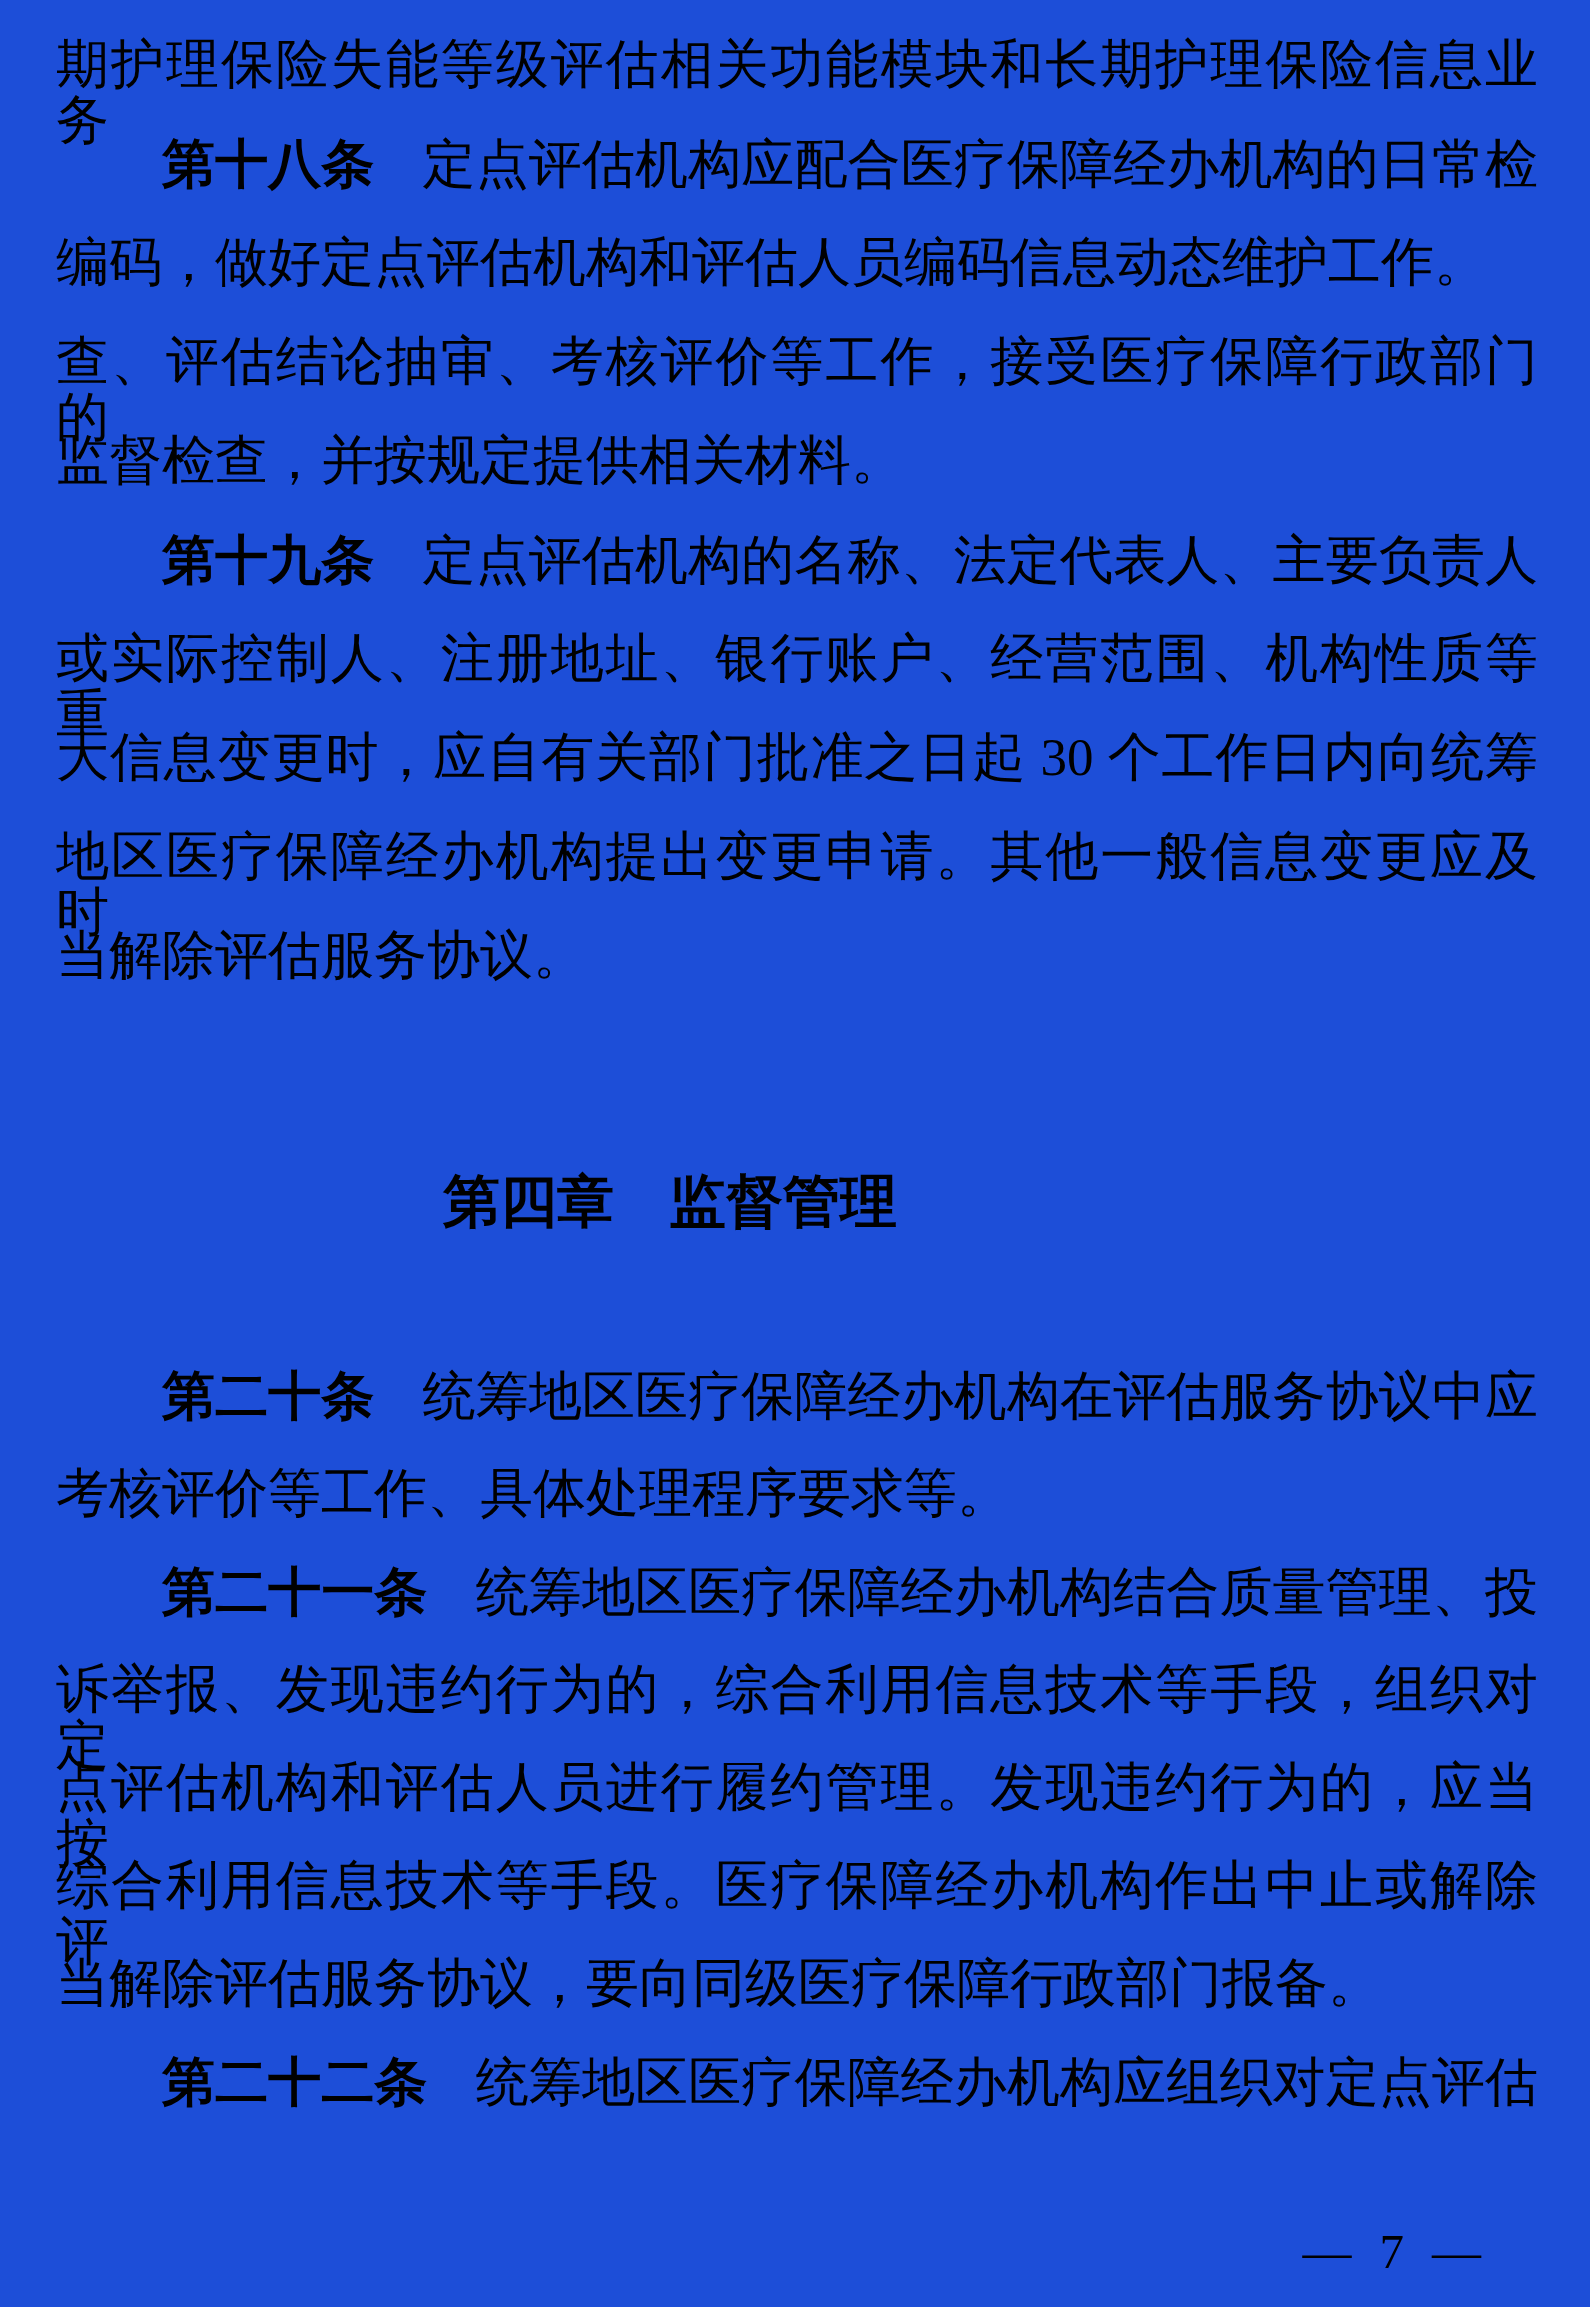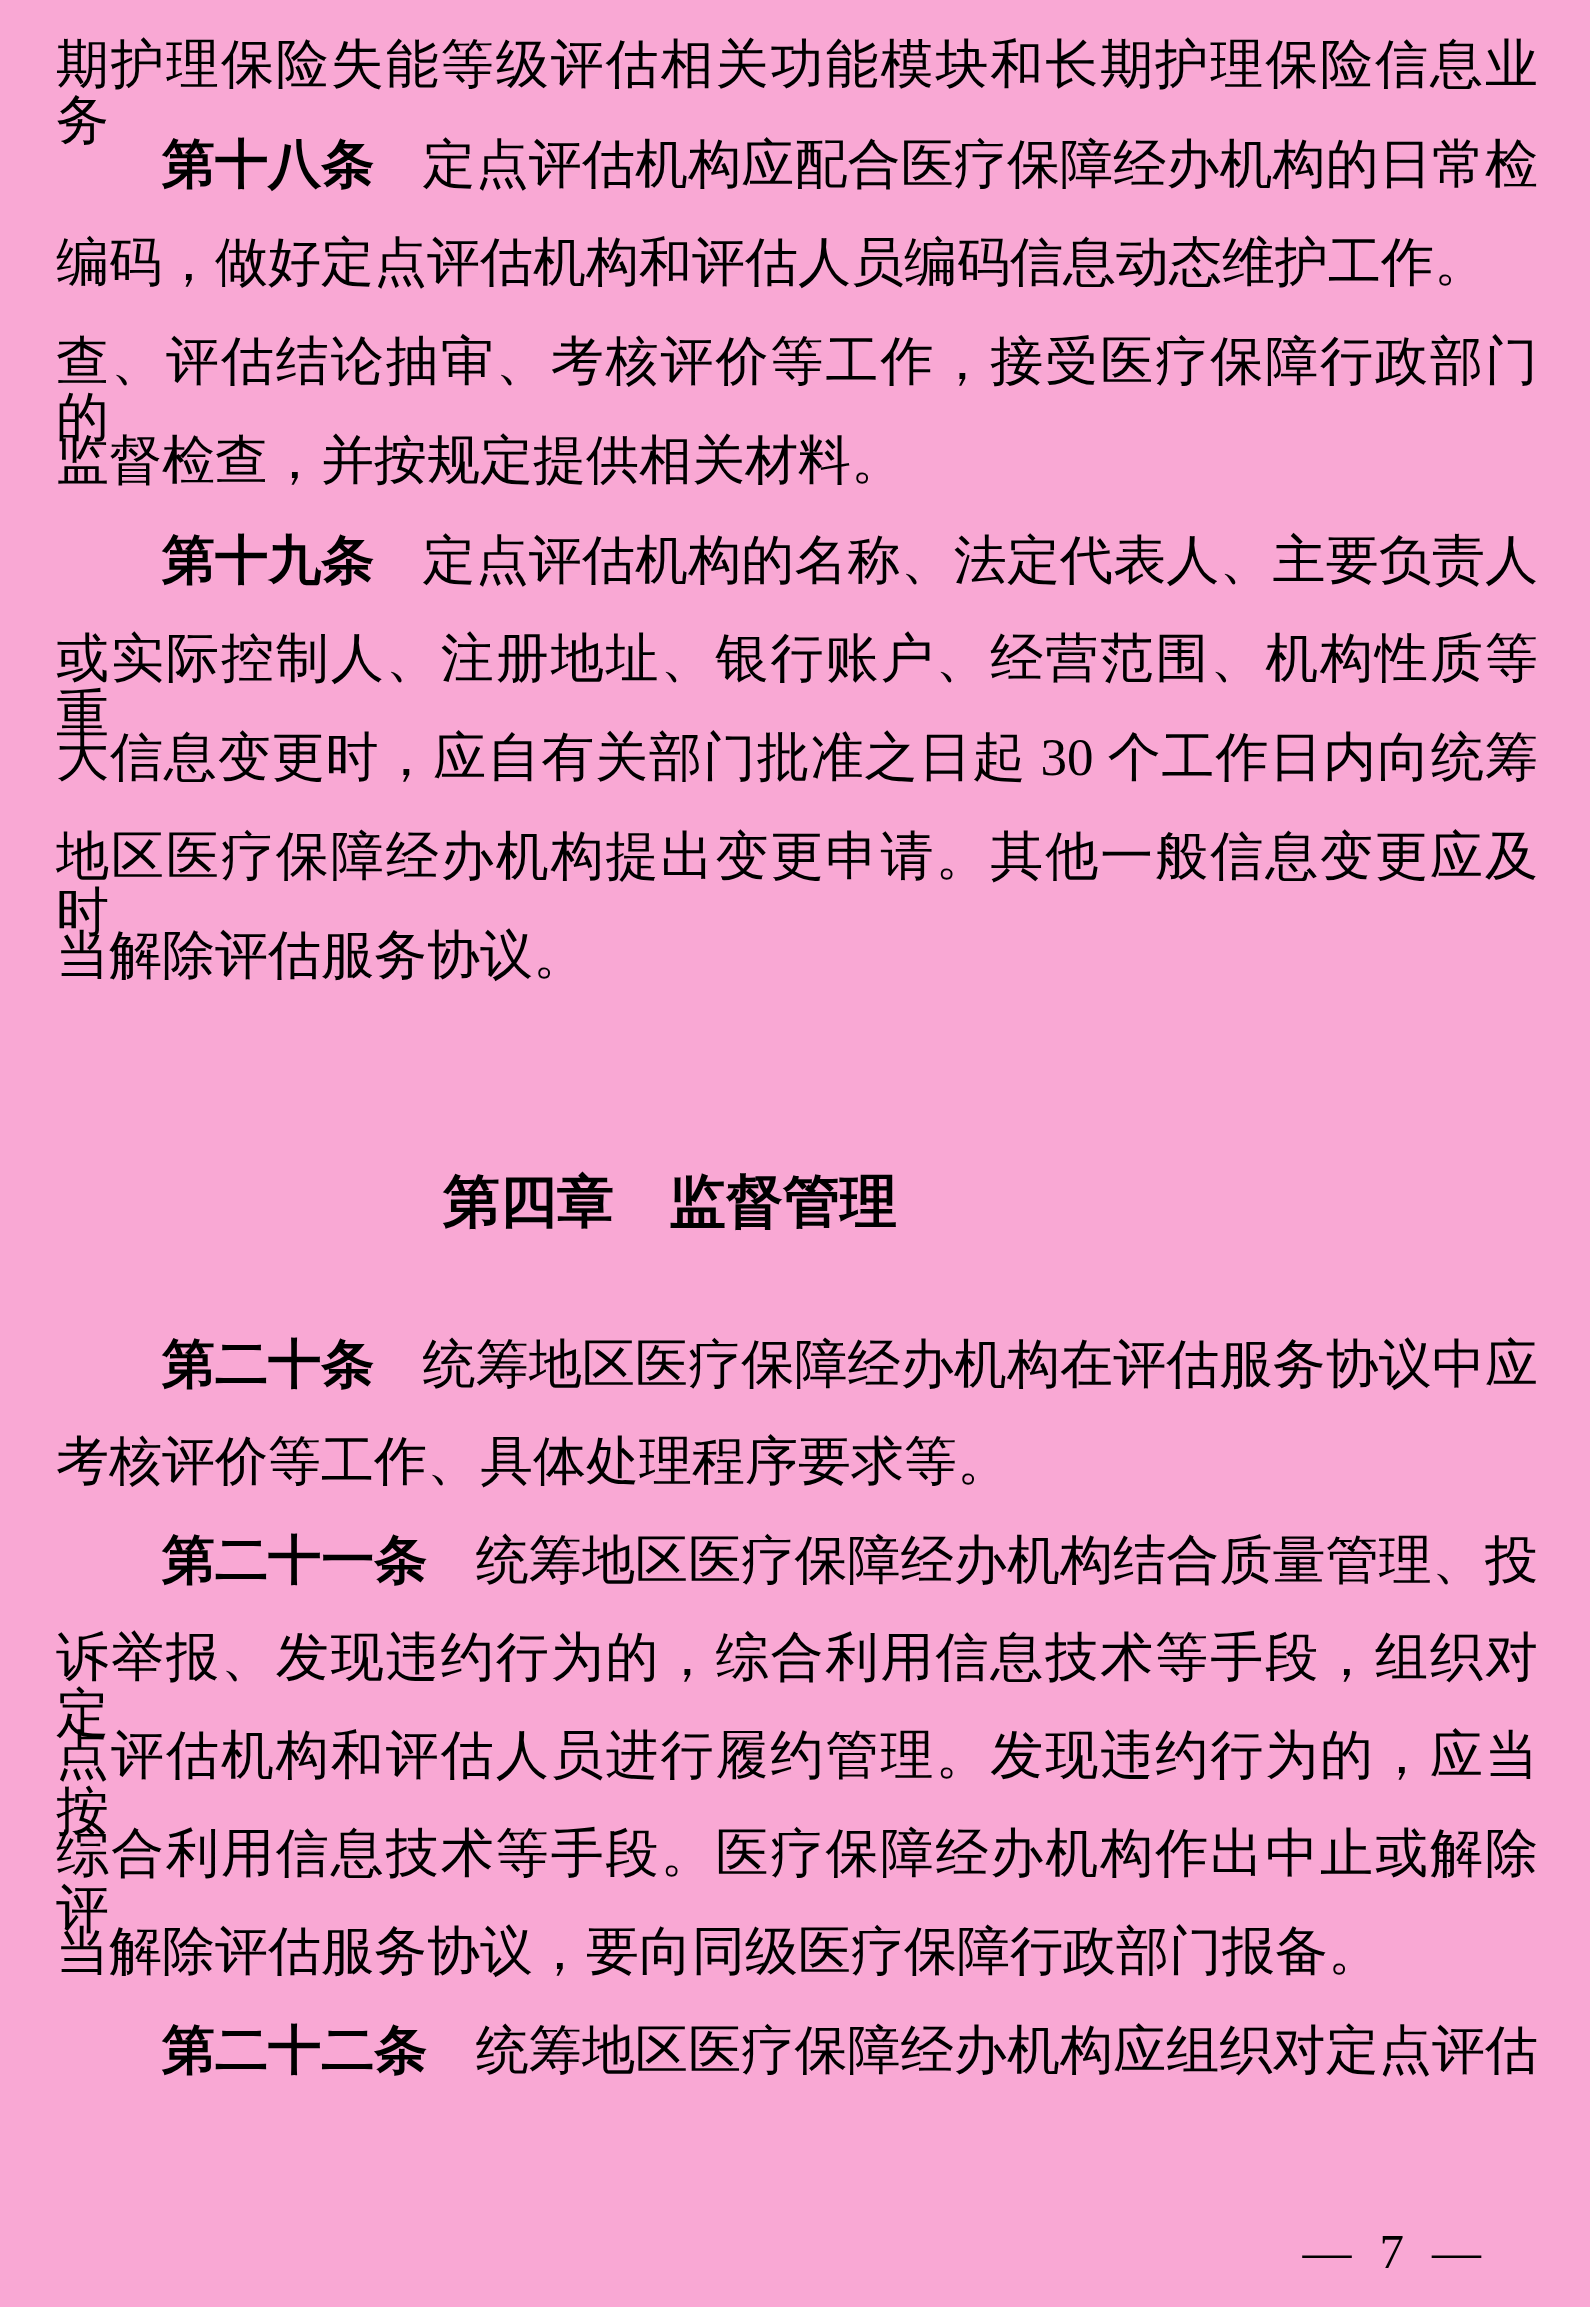--- a/index.html
+++ b/index.html
@@ -4,32 +4,32 @@
 <style>
   html, body {
     margin: 0;
     padding: 0;
     background: #ffffff;
   }
   .page {
     position: relative;
     width: 1590px;
     height: 2307px;
-    background: #f9a8d4;
+    background: #1d4ed8;
     color: #000000;
     font-family: "Liberation Serif", "DejaVu Serif", serif;
     overflow: hidden;
   }
   .text-block {
     position: absolute;
     left: 56px;
     width: 1482px;
   }
   #block-1 { top: 37px; }
-  #block-2 { top: 1336px; }
+  #block-2 { top: 1368px; }
   .line {
     height: 99px;
     font-size: 53px;
     line-height: 1.05;
     white-space: pre-wrap;
     text-justify: inter-ideograph;
   }
   #block-2 .line { height: 98px; }
   .line.full, .line.start {
     text-align: justify;

